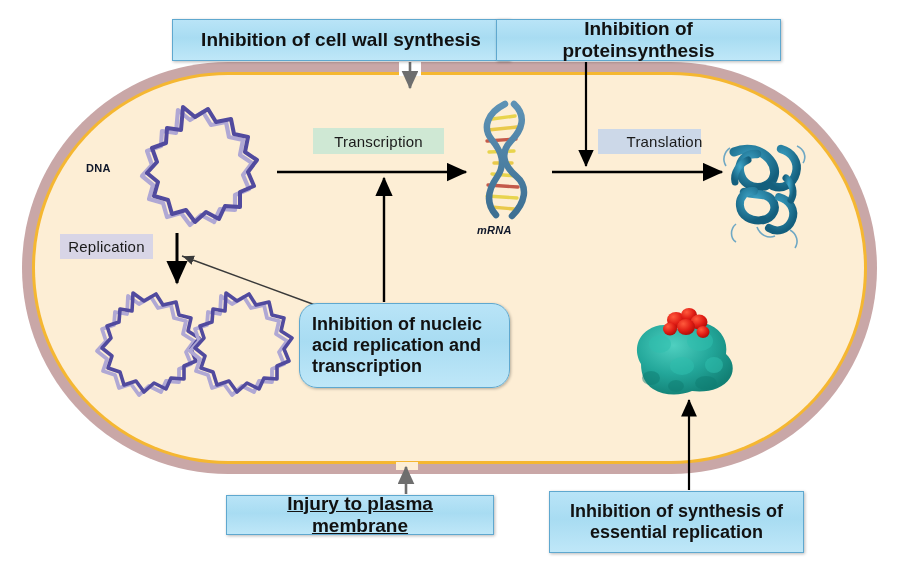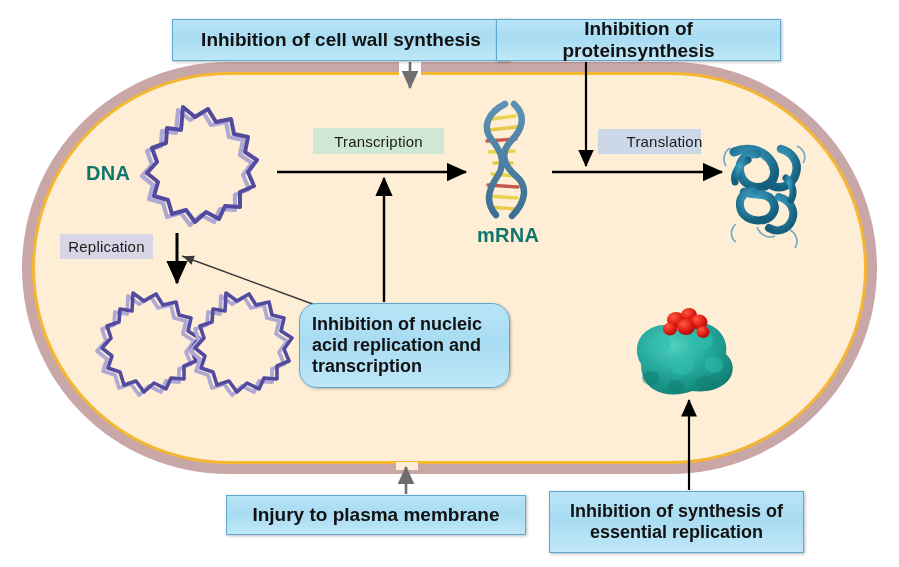--- a/index.html
+++ b/index.html
@@ -88,22 +88,22 @@
   }
   #callout-protein {
     left: 496px; top: 19px; width: 285px; height: 42px;
     font-size: 19px; padding: 0 10px;
   }
   #callout-nucleic {
     left: 299px; top: 303px; width: 211px; height: 85px;
     font-size: 18px; padding: 6px 12px;
   }
   #callout-membrane {
-    left: 226px; top: 495px; width: 300px; height: 40px;
-    font-size: 19px; padding: 16px 10px;
+    left: 226px; top: 495px; width: 268px; height: 40px;
+    font-size: 19px; padding: 16px 10px; text-decoration: underline;
   }
   #callout-metabolites {
     left: 549px; top: 491px; width: 255px; height: 62px;
     font-size: 18px; padding: 4px 19px;
   }
 
   
   .process-label {
     position: absolute;
     box-sizing: border-box;
@@ -124,27 +124,27 @@
     padding-left: 30px;
   }
   #label-replication {
     left: 60px; top: 234px; width: 93px; height: 25px;
     background: #d8d5e6;
   }
 
   
   .plain-label {
     position: absolute;
-    color: #0f766e;
-    font-size: 20px;
+    color: #0f172a;
+    font-size: 11px;
     font-weight: bold;
     letter-spacing: 0.3px;
   }
   #label-dna { left: 86px; top: 162px; }
-  #label-mrna { left: 477px; top: 224px; }
+  #label-mrna { left: 477px; top: 224px; font-style: italic; }
 
   
   #overlay {
     position: absolute;
     left: 0; top: 0;
     width: 899px; height: 567px;
     pointer-events: none;
   }
 </style>
 </head>

